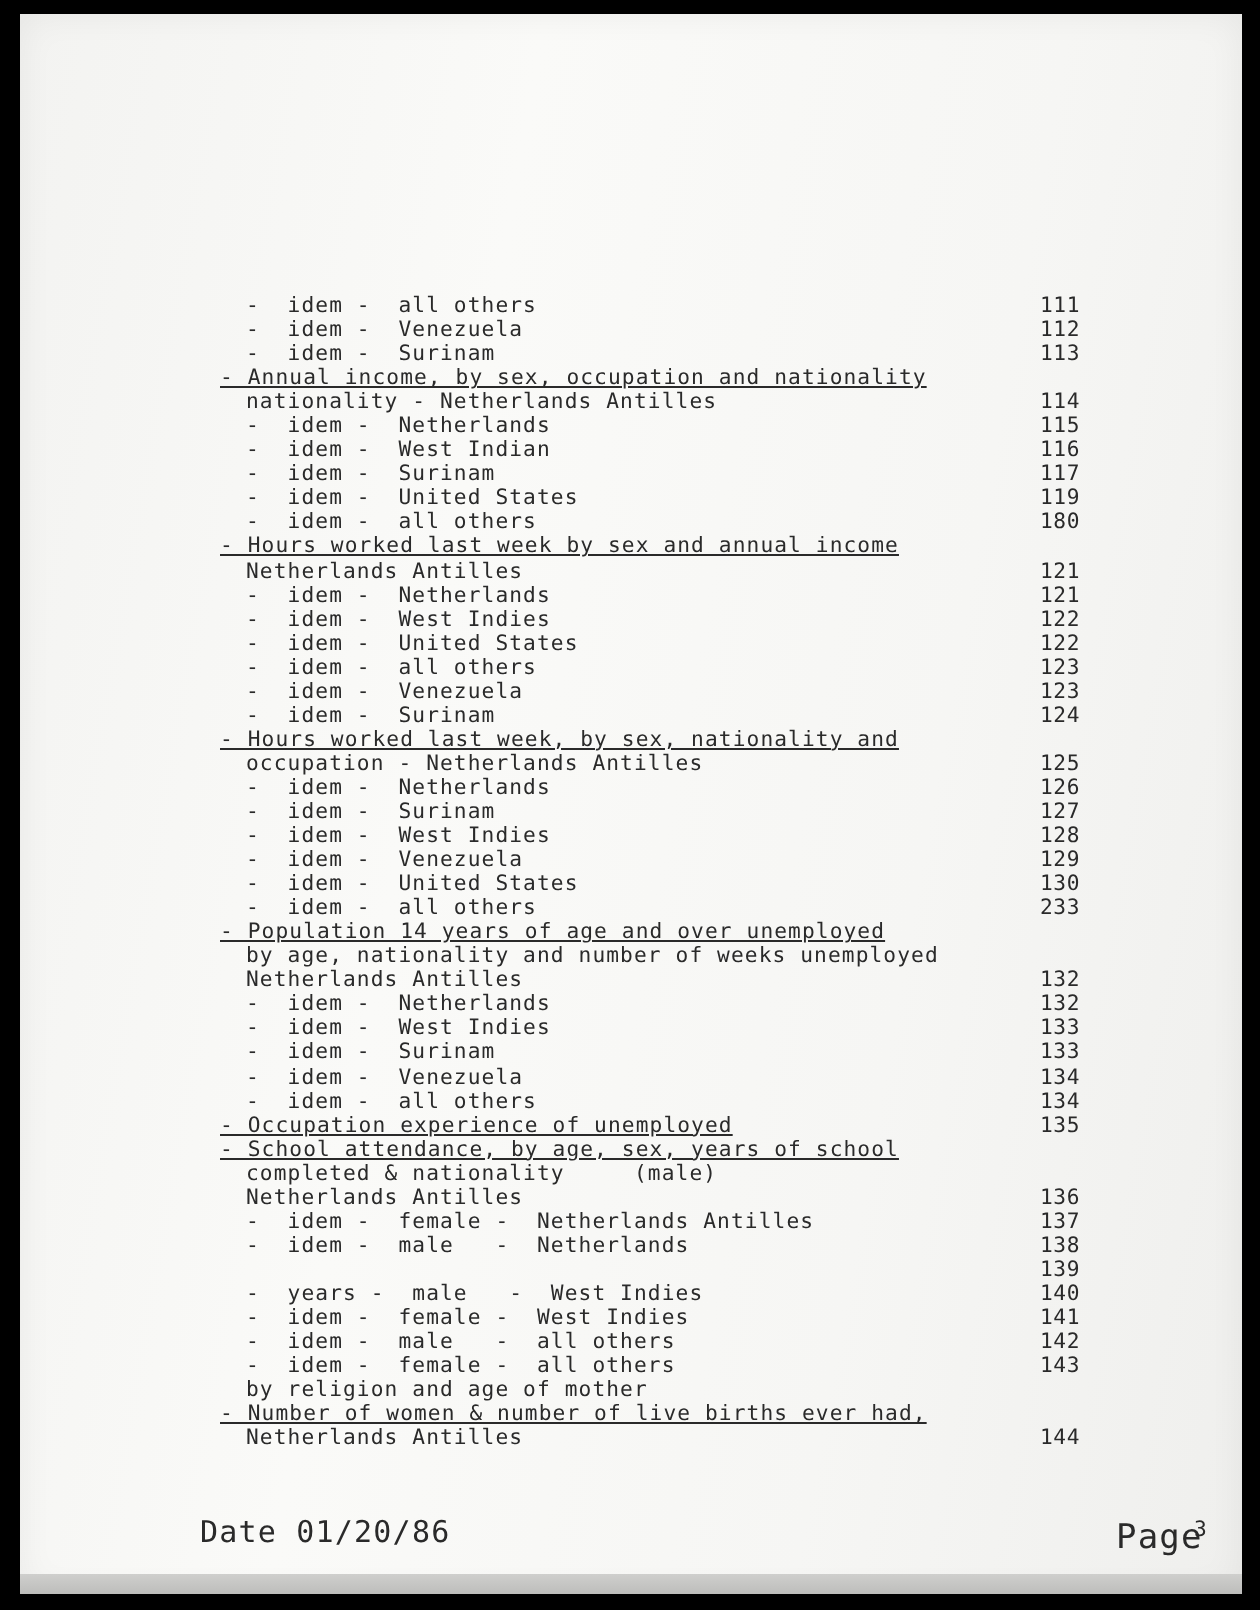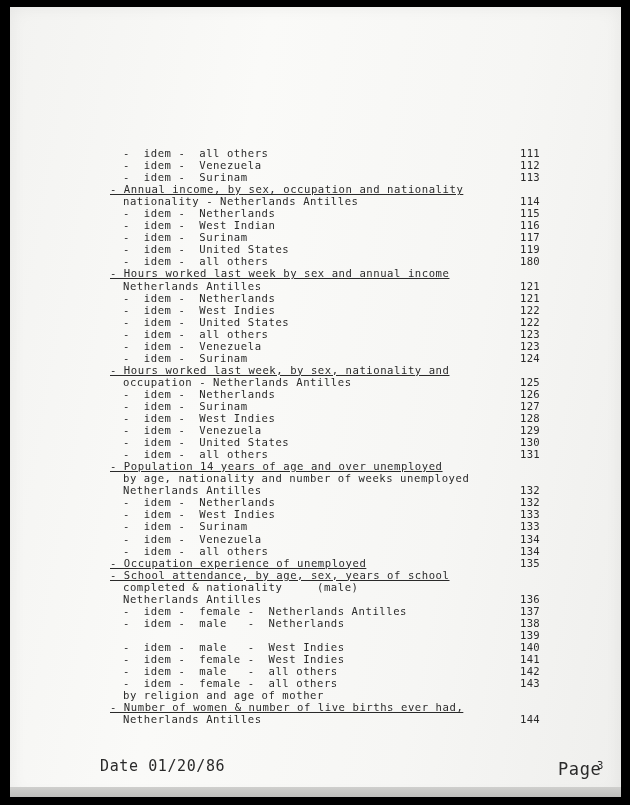--- a/index.html
+++ b/index.html
@@ -59,37 +59,37 @@
       <div class="row lvl2"><span class="txt">-  idem -  all others</span><span class="pg">123</span></div>
       <div class="row lvl2"><span class="txt">-  idem -  Venezuela</span><span class="pg">123</span></div>
       <div class="row lvl2"><span class="txt">-  idem -  Surinam</span><span class="pg">124</span></div>
       <div class="row lvl1"><span class="txt">- Hours worked last week, by sex, nationality and</span><span class="pg"></span></div>
       <div class="row cont"><span class="txt">occupation - Netherlands Antilles</span><span class="pg">125</span></div>
       <div class="row lvl2"><span class="txt">-  idem -  Netherlands</span><span class="pg">126</span></div>
       <div class="row lvl2"><span class="txt">-  idem -  Surinam</span><span class="pg">127</span></div>
       <div class="row lvl2"><span class="txt">-  idem -  West Indies</span><span class="pg">128</span></div>
       <div class="row lvl2"><span class="txt">-  idem -  Venezuela</span><span class="pg">129</span></div>
       <div class="row lvl2"><span class="txt">-  idem -  United States</span><span class="pg">130</span></div>
-      <div class="row lvl2"><span class="txt">-  idem -  all others</span><span class="pg">131</span></div>
+      <div class="row lvl2"><span class="txt">-  idem -  all others</span><span class="pg">233</span></div>
       <div class="row lvl1"><span class="txt">- Population 14 years of age and over unemployed</span><span class="pg"></span></div>
       <div class="row cont"><span class="txt">by age, nationality and number of weeks unemployed</span><span class="pg"></span></div>
       <div class="row cont"><span class="txt">Netherlands Antilles</span><span class="pg">132</span></div>
       <div class="row lvl2"><span class="txt">-  idem -  Netherlands</span><span class="pg">132</span></div>
       <div class="row lvl2"><span class="txt">-  idem -  West Indies</span><span class="pg">133</span></div>
       <div class="row lvl2"><span class="txt">-  idem -  Surinam</span><span class="pg">133</span></div>
       <div class="row lvl2"><span class="txt">-  idem -  Venezuela</span><span class="pg">134</span></div>
       <div class="row lvl2"><span class="txt">-  idem -  all others</span><span class="pg">134</span></div>
       <div class="row lvl1"><span class="txt">- Occupation experience of unemployed</span><span class="pg">135</span></div>
       <div class="row lvl1"><span class="txt">- School attendance, by age, sex, years of school</span><span class="pg"></span></div>
       <div class="row cont"><span class="txt">completed &amp; nationality     (male)</span><span class="pg"></span></div>
       <div class="row cont"><span class="txt">Netherlands Antilles</span><span class="pg">136</span></div>
       <div class="row lvl2"><span class="txt">-  idem -  female -  Netherlands Antilles</span><span class="pg">137</span></div>
       <div class="row lvl2"><span class="txt">-  idem -  male   -  Netherlands</span><span class="pg">138</span></div>
       <div class="row lvl2"><span class="pg">139</span></div>
-      <div class="row lvl2"><span class="txt">-  idem -  male   -  West Indies</span><span class="pg">140</span></div>
+      <div class="row lvl2"><span class="txt">-  years -  male   -  West Indies</span><span class="pg">140</span></div>
       <div class="row lvl2"><span class="txt">-  idem -  female -  West Indies</span><span class="pg">141</span></div>
       <div class="row lvl2"><span class="txt">-  idem -  male   -  all others</span><span class="pg">142</span></div>
       <div class="row lvl2"><span class="txt">-  idem -  female -  all others</span><span class="pg">143</span></div>
       <div class="row cont"><span class="txt">by religion and age of mother</span><span class="pg"></span></div>
       <div class="row lvl1"><span class="txt">- Number of women &amp; number of live births ever had,</span><span class="pg"></span></div>
       <div class="row cont"><span class="txt">Netherlands Antilles</span><span class="pg">144</span></div>
     </div>
 
   <div class="footer-date">Date 01/20/86</div>
   <div class="footer-page">Page</div>

